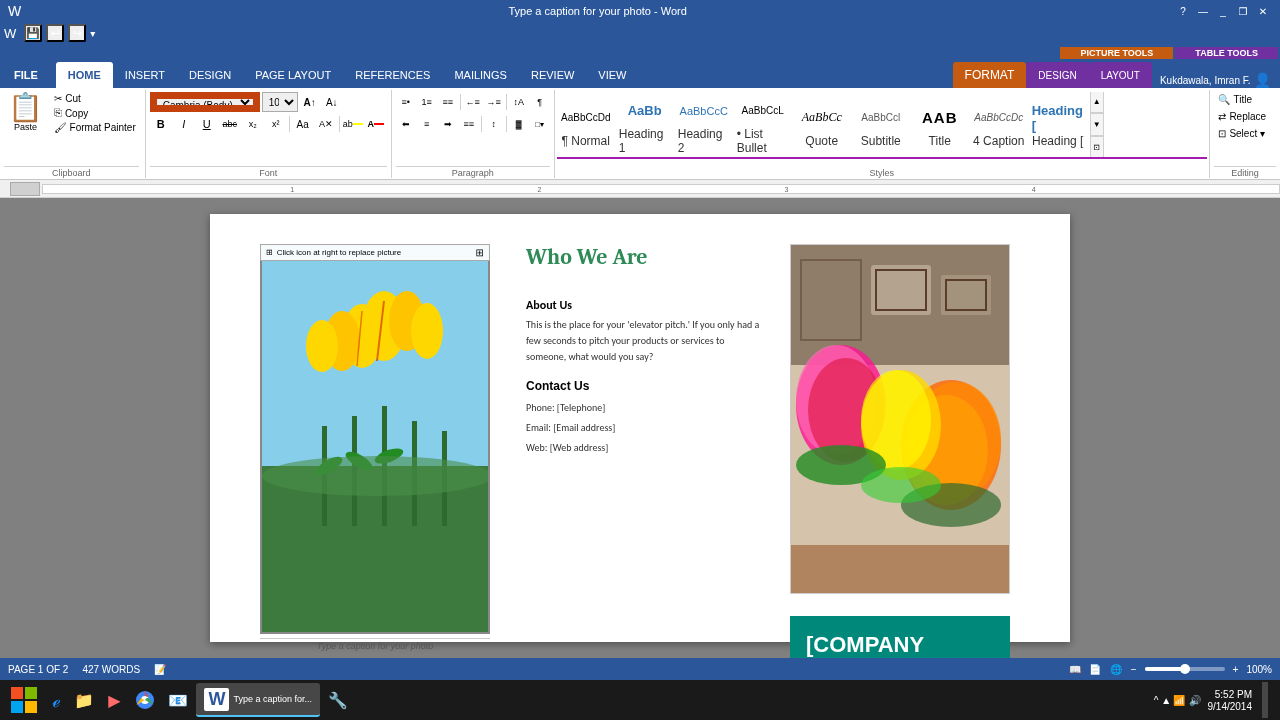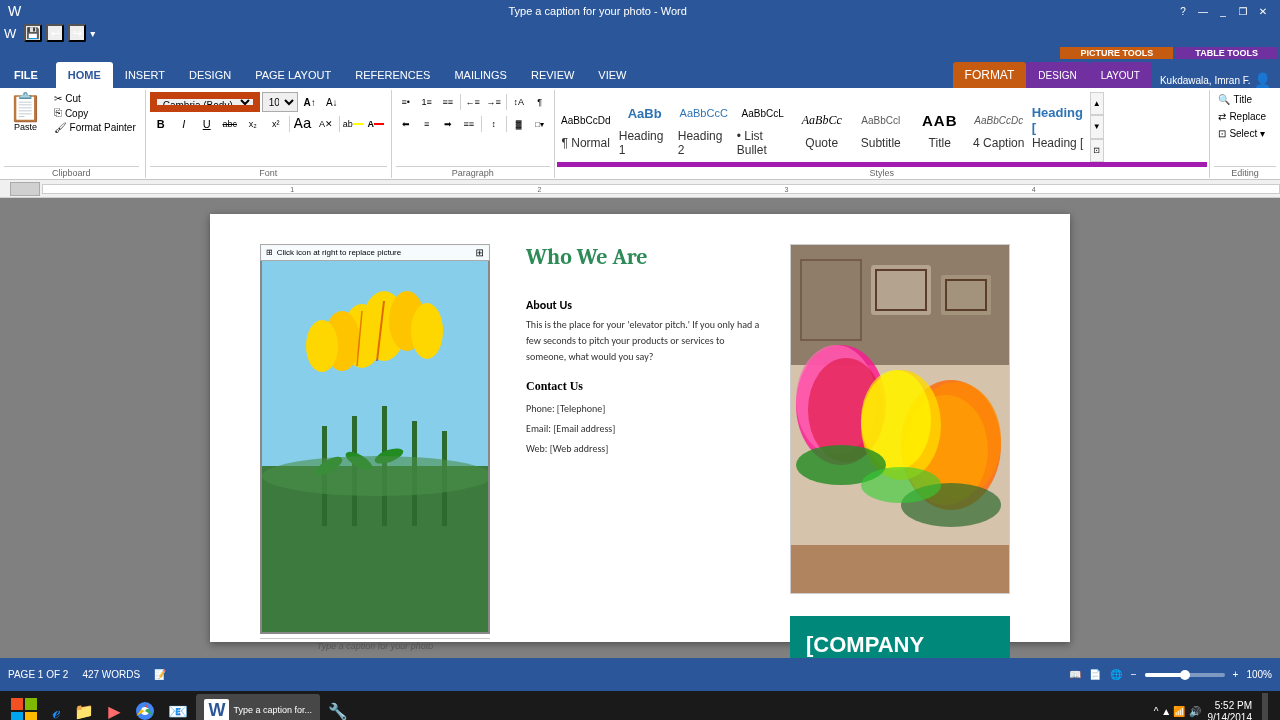--- a/index.html
+++ b/index.html
@@ -142,21 +142,21 @@
         <button class="icon-btn" style="font-size:10px;">A↓</button>
       </div>
       <div style="display:flex;gap:1px;align-items:center;">
         <button class="format-btn b-btn">B</button>
         <button class="format-btn i-btn" style="font-style:italic;">I</button>
         <button class="format-btn u-btn" style="text-decoration:underline;">U</button>
         <button class="format-btn" style="text-decoration:line-through;font-size:9px;">abc</button>
         <button class="format-btn" style="font-size:9px;">x₂</button>
         <button class="format-btn" style="font-size:9px;">x²</button>
         <span style="width:1px;height:16px;background:#d0d0d0;margin:0 1px;"></span>
-        <button class="format-btn" style="font-size:15px;font-family:Liberation Mono, monospace;">Aa</button>
+        <button class="format-btn" style="font-size:10px;">Aa</button>
         <button class="format-btn" style="font-size:9px;">A✕</button>
         <span style="width:1px;height:16px;background:#d0d0d0;margin:0 1px;"></span>
         <button class="format-btn" style="font-size:9px;">ab<span style="display:block;width:10px;height:2px;background:yellow;"></span></button>
         <button class="format-btn" style="font-size:9px;font-weight:bold;">A<span style="display:block;width:10px;height:2px;background:red;"></span></button>
       </div>
       <div style="font-size:9px;color:#666;text-align:center;border-top:1px solid #d0d0d0;padding-top:1px;margin-top:auto;">Font</div>
     </div>
 
     <div style="display:flex;flex-direction:column;border-right:1px solid #d0d0d0;padding:2px 4px 0 4px;height:88px;min-width:130px;">
       <div style="display:flex;gap:1px;align-items:center;margin-bottom:2px;">
@@ -231,21 +231,21 @@
           <div class="style-preview" style="font-size:13px;color:#2e74b5;font-weight:bold;">Heading [</div>
           <div class="style-label">Heading [</div>
         </div>
 
         <div style="display:flex;flex-direction:column;justify-content:space-between;height:70px;margin-left:2px;">
           <button class="scroll-arrow">▲</button>
           <button class="scroll-arrow">▼</button>
           <button class="scroll-arrow">⊡</button>
         </div>
       </div>
-      <div style="font-size:9px;color:#666;text-align:center;border-top:5px solid #a21caf;padding-top:1px;">Styles</div>
+      <div style="font-size:9px;color:#666;text-align:center;border-top:2px solid #a21caf;padding-top:9px;">Styles</div>
     </div>
 
     <div style="display:flex;flex-direction:column;padding:2px 4px 0 4px;height:88px;min-width:70px;">
       <div style="display:flex;flex-direction:column;gap:2px;flex:1;">
         <div class="editing-btn">
           <span>🔍</span>
           <span>Title</span>
         </div>
         <div class="editing-btn">
           <span>⇄</span>
@@ -329,21 +329,21 @@
 
       <div style="padding:0 10px;">
         <h1 style="color:#2e8b57;font-size:22px;font-weight:bold;margin-bottom:28px;font-family:Cambria,serif;">Who We Are</h1>
 
         <div style="margin-bottom:14px;">
           <h2 style="font-size:12px;font-weight:bold;color:#000;margin-bottom:5px;font-family:Calibri,sans-serif;">About Us</h2>
           <p style="font-size:10px;color:#333;line-height:1.6;font-family:Calibri,sans-serif;">This is the place for your 'elevator pitch.' If you only had a few seconds to pitch your products or services to someone, what would you say?</p>
         </div>
 
         <div>
-          <h2 style="font-size:12px;font-weight:bold;color:#000;margin-bottom:5px;font-family:Liberation Serif, serif;">Contact Us</h2>
+          <h2 style="font-size:12px;font-weight:bold;color:#000;margin-bottom:5px;font-family:Liberation Sans, sans-serif;">Contact Us</h2>
           <p style="font-size:10px;color:#333;line-height:2;font-family:Calibri,sans-serif;">Phone: [Telephone]</p>
           <p style="font-size:10px;color:#333;line-height:2;font-family:Calibri,sans-serif;">Email: [Email address]</p>
           <p style="font-size:10px;color:#333;line-height:2;font-family:Calibri,sans-serif;">Web: [Web address]</p>
         </div>
       </div>
 
       <div style="display:flex;flex-direction:column;gap:22px;">
 
         <div style="width:220px;height:350px;overflow:hidden;border:1px solid #ccc;">
           <svg width="220" height="350" viewBox="0 0 220 350">
@@ -381,21 +381,21 @@
 
         <div style="background:#00897b;color:white;padding:16px;width:220px;">
           <div style="font-size:22px;font-weight:bold;line-height:1.2;">[COMPANY NAME]</div>
         </div>
       </div>
 
     </div>
   </div>
 </div>
 
-<div style="height:33px;background:#2b579a;color:white;font-size:10px;display:flex;align-items:center;justify-content:space-between;padding:0 8px;">
+<div style="height:22px;background:#2b579a;color:white;font-size:10px;display:flex;align-items:center;justify-content:space-between;padding:0 8px;">
   <div style="display:flex;gap:14px;align-items:center;">
     <span>PAGE 1 OF 2</span>
     <span>427 WORDS</span>
     <span>📝</span>
   </div>
   <div style="display:flex;gap:8px;align-items:center;">
     <span>📖</span>
     <span>📄</span>
     <span>🌐</span>
     <span style="font-size:10px;">−</span>

